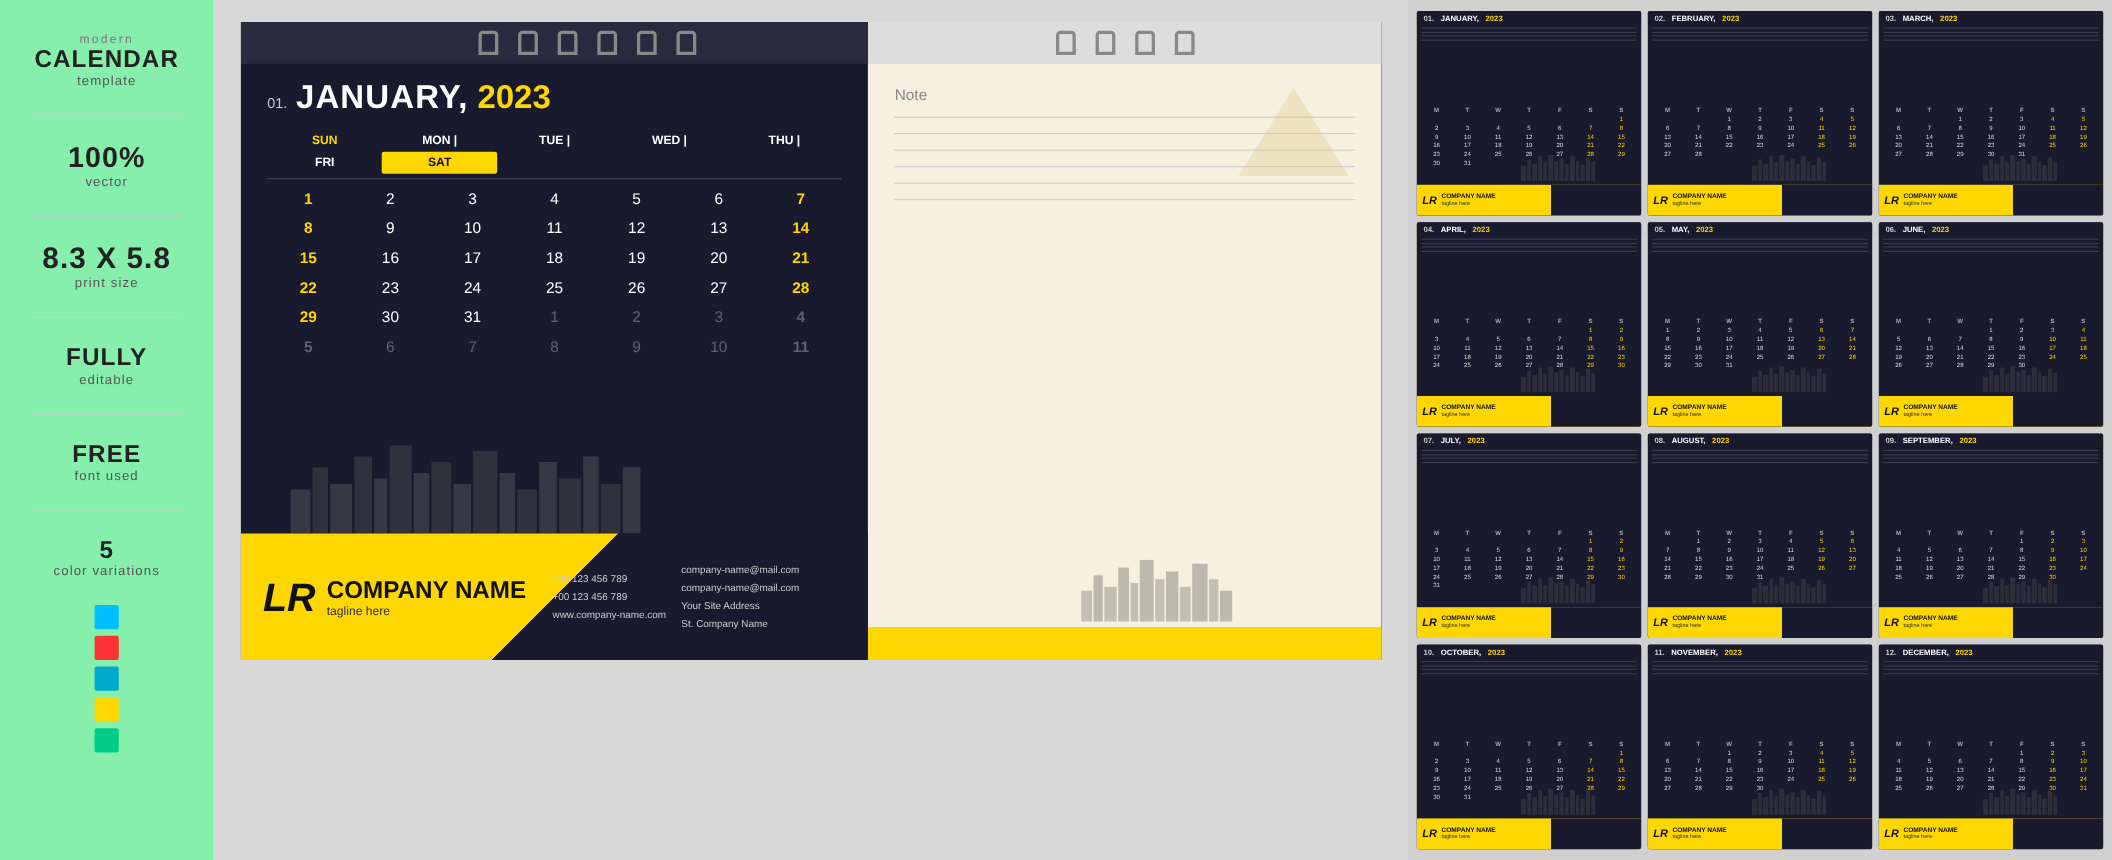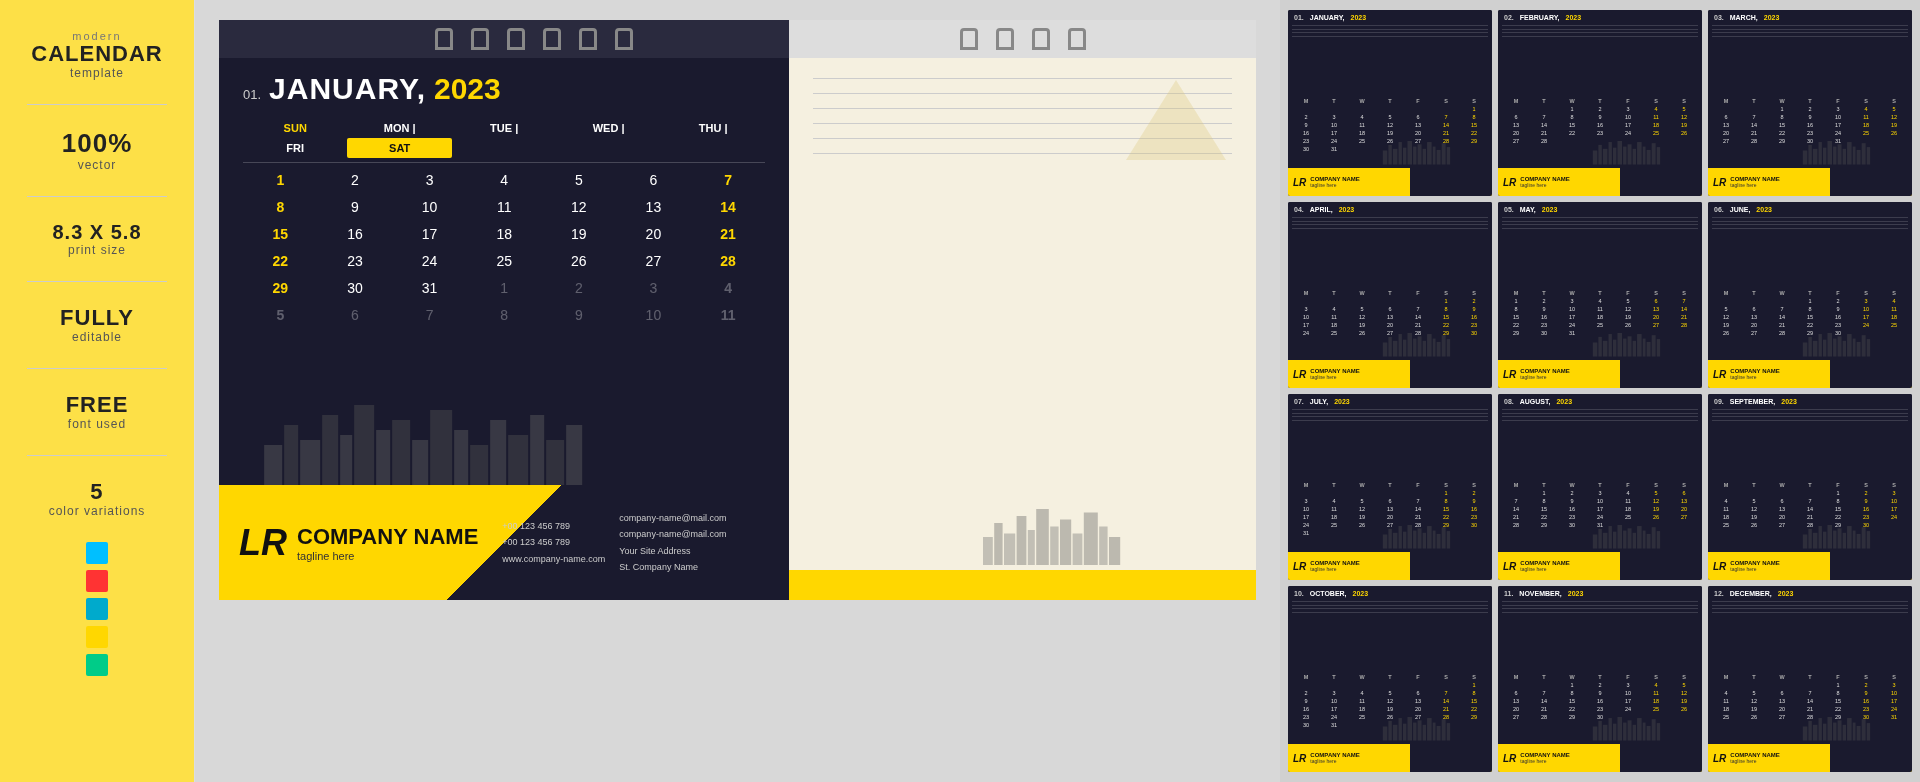--- a/index.html
+++ b/index.html
@@ -9,21 +9,21 @@
       background: #e8e8e8;
       display: flex;
       font-family: Arial, sans-serif;
       overflow: hidden;
     }
 
     
     .sidebar {
       width: 195px;
       min-width: 195px;
-      background: #fde047;
+      background: #86efac;
       display: flex;
       flex-direction: column;
       align-items: center;
       padding: 30px 10px;
       gap: 24px;
       border-right: 1px solid #ddd;
     }
     .sidebar-section {
       text-align: center;
     }
@@ -410,21 +410,21 @@
     <div class="main-label">CALENDAR</div>
     <div class="sub-label">template</div>
   </div>
   <div class="sidebar-divider"></div>
   <div class="sidebar-section">
     <div class="main-label" style="font-size:26px;">100%</div>
     <div class="sub-label">vector</div>
   </div>
   <div class="sidebar-divider"></div>
   <div class="sidebar-section">
-    <div class="main-label" style="font-size:20px;">8.3 x 5.8</div>
+    <div class="main-label" style="font-size:27px;">8.3 x 5.8</div>
     <div class="sub-label">print size</div>
   </div>
   <div class="sidebar-divider"></div>
   <div class="sidebar-section">
     <div class="main-label">FULLY</div>
     <div class="sub-label">editable</div>
   </div>
   <div class="sidebar-divider"></div>
   <div class="sidebar-section">
     <div class="main-label">FREE</div>
@@ -577,20 +577,21 @@
     </div>
 
     <div class="cal-right">
       <div class="cal-right-spiral">
         <div class="spiral-ring"></div>
         <div class="spiral-ring"></div>
         <div class="spiral-ring"></div>
         <div class="spiral-ring"></div>
       </div>
       <div class="note-section">
+        <div class="note-label">Note</div>
         <div class="note-line"></div>
         <div class="note-line"></div>
         <div class="note-line"></div>
         <div class="note-line"></div>
         <div class="note-line"></div>
         <div class="note-line"></div>
       </div>
 
       <div class="note-triangle"></div>
 

